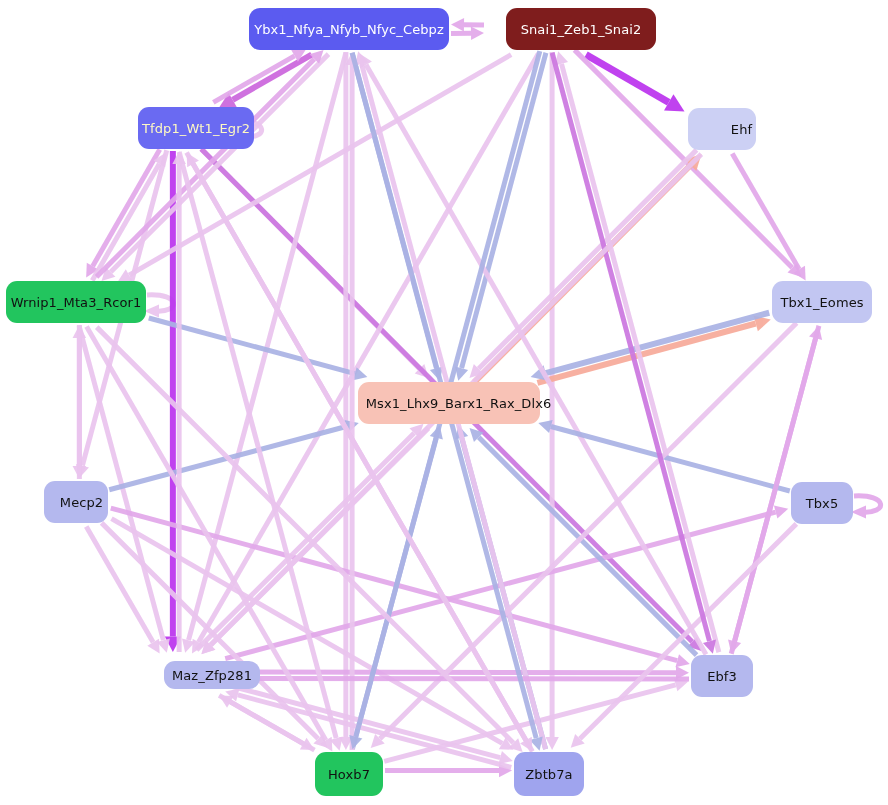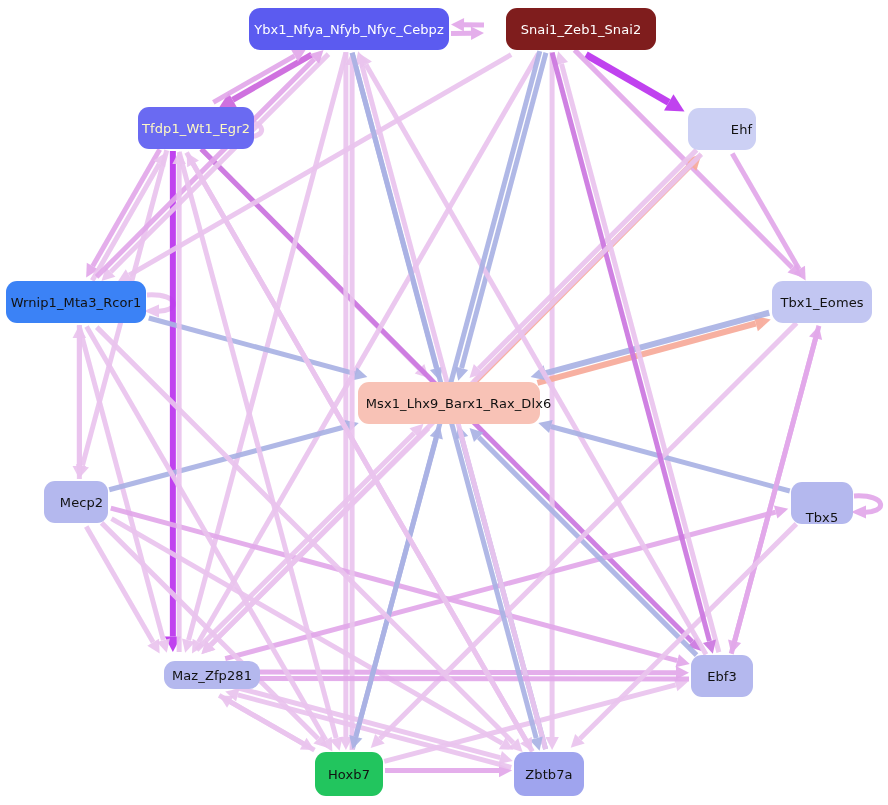--- a/index.html
+++ b/index.html
@@ -344,33 +344,33 @@
       </div>
       <div class="node" style="left: 581px; top: 29px; width: 150px; height: 42px; background: #7f1d1d; color: rgb(255, 255, 255);">
         <span>Snai1_Zeb1_Snai2</span>
       </div>
       <div class="node" style="left: 176px; top: 128px; width: 116px; height: 42px; background: rgb(106, 106, 242); color: #fef9c3; margin-left: 20px;">
         <span>Tfdp1_Wt1_Egr2</span>
       </div>
       <div class="node" style="left: 722px; top: 129px; width: 68px; height: 42px; background: rgb(204, 208, 244); color: rgb(17, 17, 17); padding-left: 48px;">
         <span>Ehf</span>
       </div>
-      <div class="node" style="left: 76px; top: 302px; width: 140px; height: 42px; background: #3b82f6; color: rgb(17, 17, 17);">
+      <div class="node" style="left: 76px; top: 302px; width: 140px; height: 42px; background: #22c55e; color: rgb(17, 17, 17);">
         <span>Wrnip1_Mta3_Rcor1</span>
       </div>
       <div class="node" style="left: 822px; top: 302px; width: 100px; height: 42px; background: rgb(194, 198, 242); color: rgb(17, 17, 17);">
         <span>Tbx1_Eomes</span>
       </div>
       <div class="node" style="left: 449px; top: 403px; width: 182px; height: 42px; background: rgb(248, 194, 182); color: rgb(17, 17, 17); padding-left: 28px;">
         <span>Msx1_Lhx9_Barx1_Rax_Dlx6</span>
       </div>
       <div class="node" style="left: 76px; top: 502px; width: 64px; height: 42px; background: rgb(180, 184, 238); color: rgb(17, 17, 17); padding-left: 20px;">
         <span>Mecp2</span>
       </div>
-      <div class="node" style="left: 822px; top: 503px; width: 62px; height: 42px; background: rgb(180, 184, 238); color: rgb(17, 17, 17); align-items: flex-end;">
+      <div class="node" style="left: 822px; top: 503px; width: 62px; height: 42px; background: rgb(180, 184, 238); color: rgb(17, 17, 17);">
         <span>Tbx5</span>
       </div>
       <div class="node" style="left: 176px; top: 675px; width: 96px; height: 28px; background: rgb(180, 184, 238); color: rgb(17, 17, 17); margin-left: 36px;">
         <span>Maz_Zfp281</span>
       </div>
       <div class="node" style="left: 722px; top: 676px; width: 62px; height: 42px; background: rgb(180, 184, 238); color: rgb(17, 17, 17);">
         <span>Ebf3</span>
       </div>
       <div class="node" style="left: 349px; top: 774px; width: 68px; height: 44px; background: #22c55e; color: rgb(17, 17, 17);">
         <span>Hoxb7</span>

